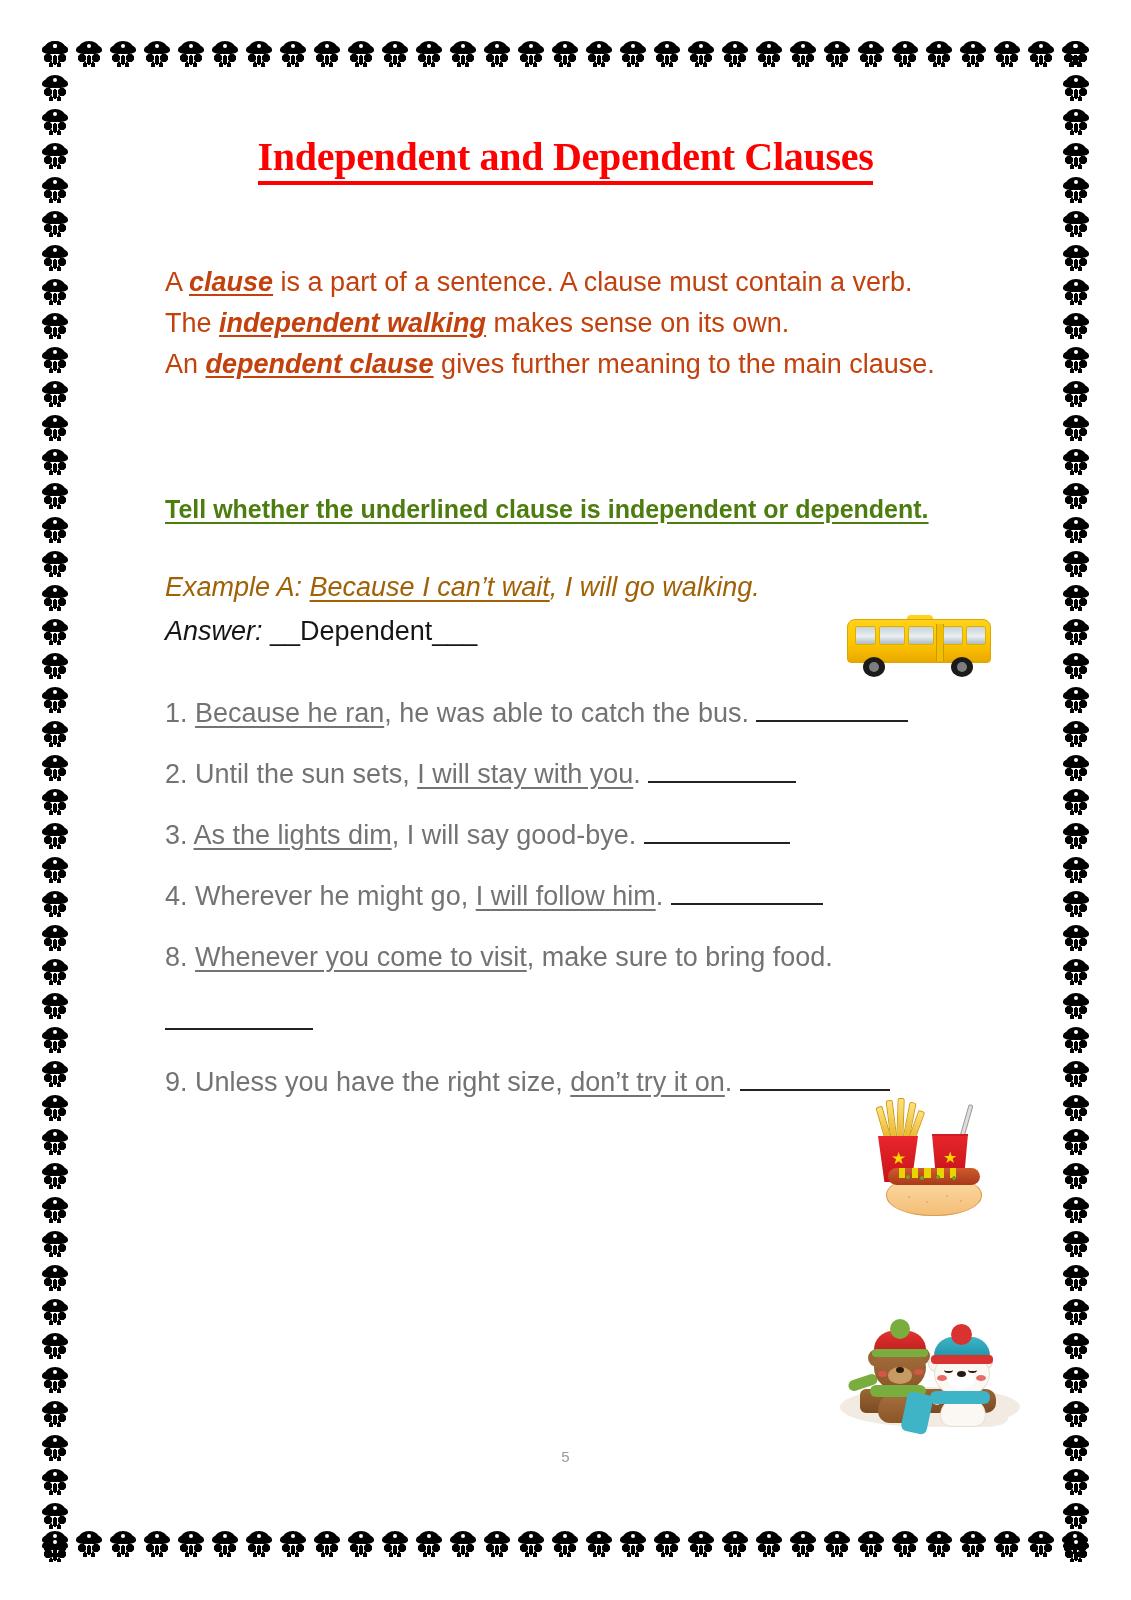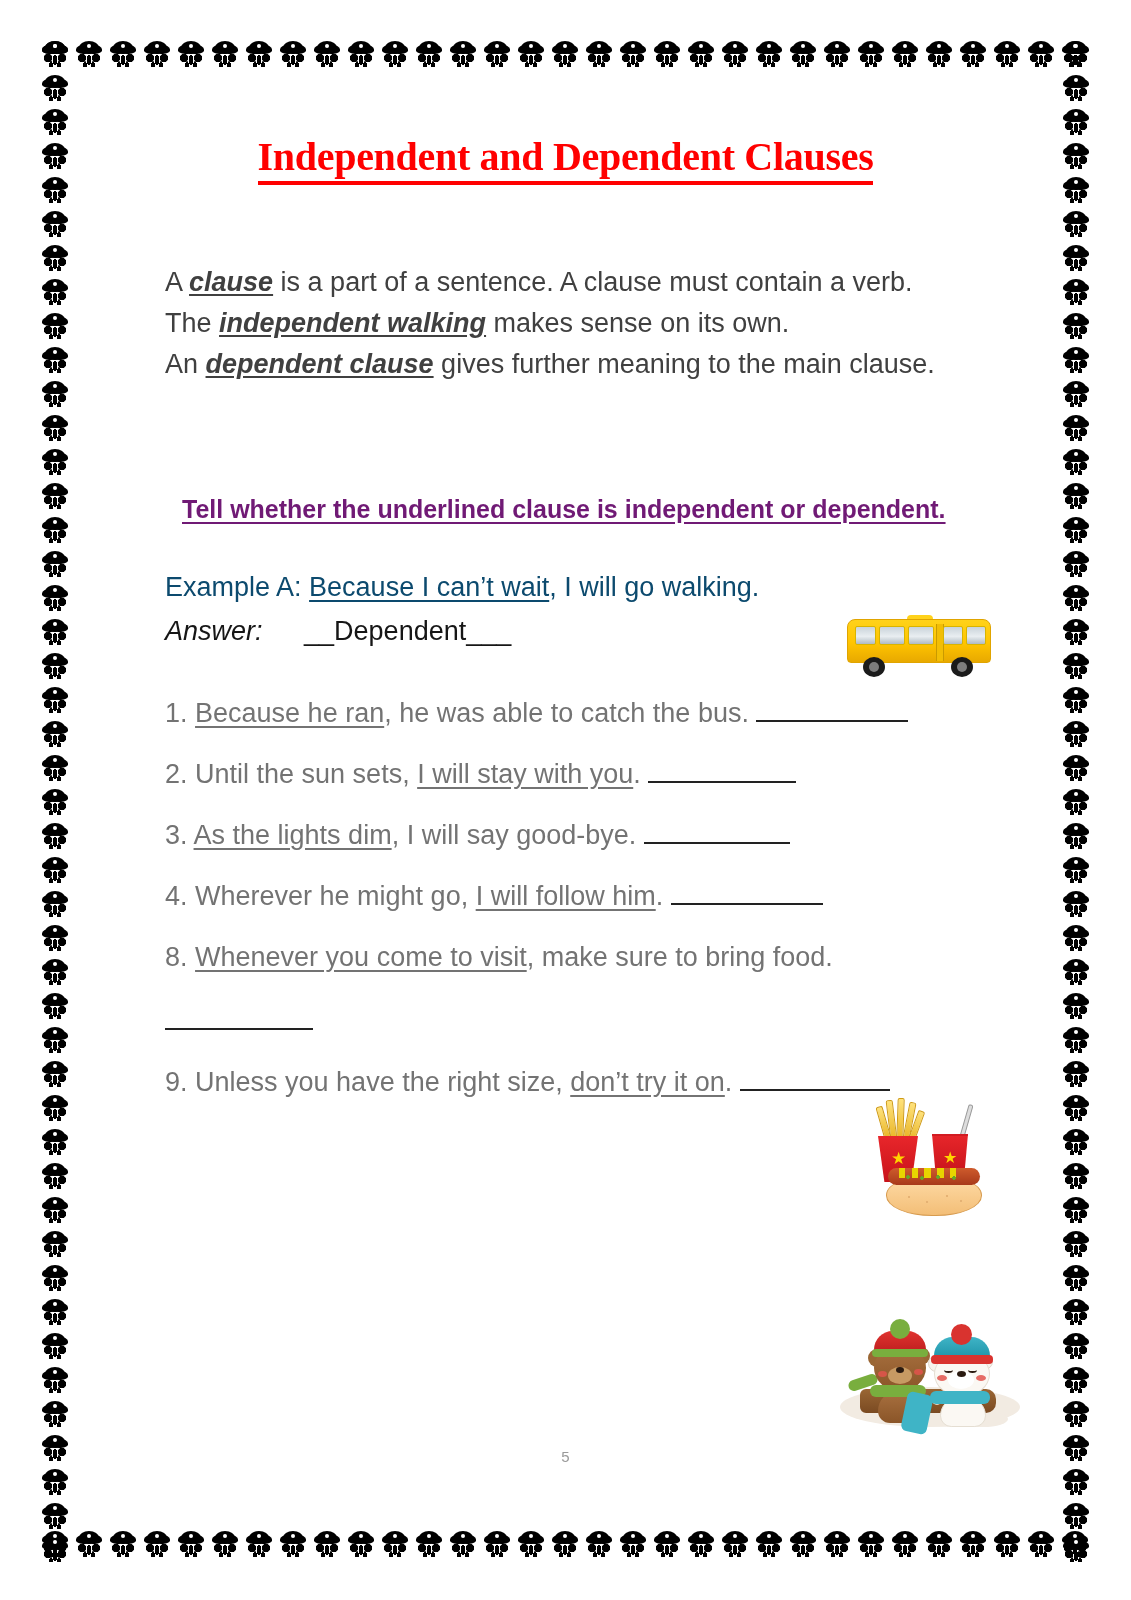--- a/index.html
+++ b/index.html
@@ -114,69 +114,70 @@
     padding-bottom: 2px;
     text-align: right;
   }
 
   .body-text {
     position: absolute;
     left: 165px;
     width: 855px;
     font-family: "Liberation Sans", sans-serif;
     font-size: 27px;
-    color: #404040;
+    color: #c2410c;
     line-height: 41px;
     font-stretch: condensed;
   }
 
   .intro {
     top: 262px;
     text-align: justify;
   }
 
   .term {
     font-weight: bold;
     font-style: italic;
     text-decoration: underline;
     text-underline-offset: 3px;
   }
 
   .instruction {
     position: absolute;
-    left: 182px;
+    left: 165px;
     top: 495px;
     font-family: "Liberation Sans", sans-serif;
     font-size: 25px;
     font-weight: bold;
-    color: #701a75;
+    color: #4d7c0f;
     text-decoration: underline;
     text-underline-offset: 4px;
   }
 
   .example {
     position: absolute;
     left: 165px;
     top: 572px;
     font-family: "Liberation Sans", sans-serif;
     font-size: 27px;
-    color: #0c4a6e;
+    font-style: italic;
+    color: #a16207;
   }
   .example u { text-underline-offset: 4px; }
 
   .answer-line {
     position: absolute;
     left: 165px;
     top: 616px;
     font-family: "Liberation Sans", sans-serif;
     font-size: 27px;
     color: #161616;
   }
   .answer-line .lbl { font-style: italic; }
-  .answer-line .val { font-style: normal; letter-spacing: 0px; margin-left: 34px; }
+  .answer-line .val { font-style: normal; letter-spacing: 0px; }
 
   
   .qlist {
     position: absolute;
     left: 165px;
     top: 697px;
     width: 860px;
   }
   .qitem {
     font-family: "Liberation Sans", sans-serif;

